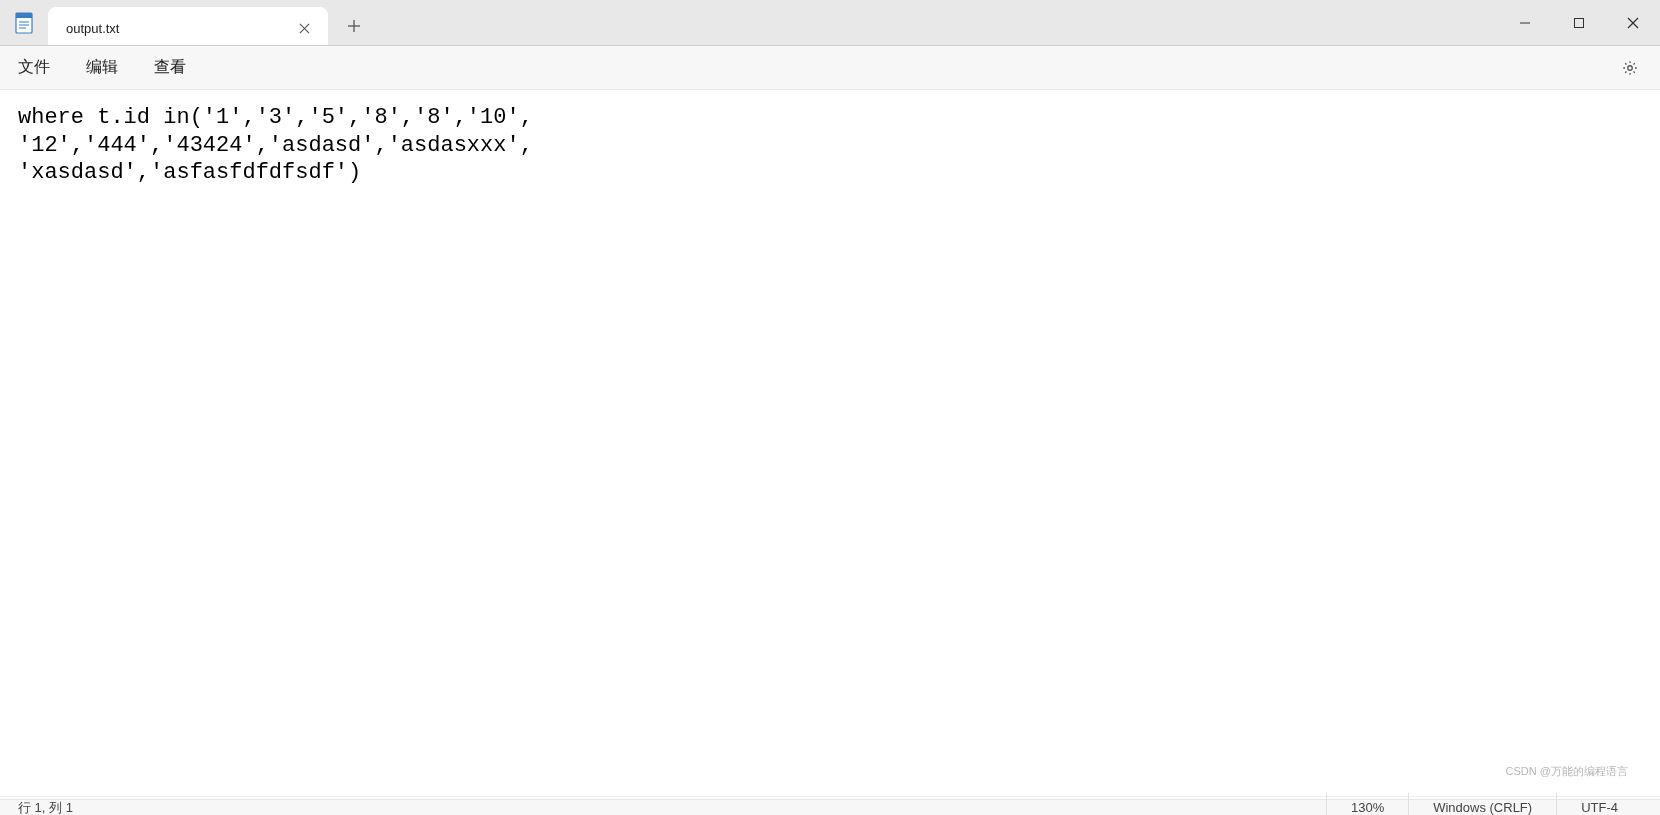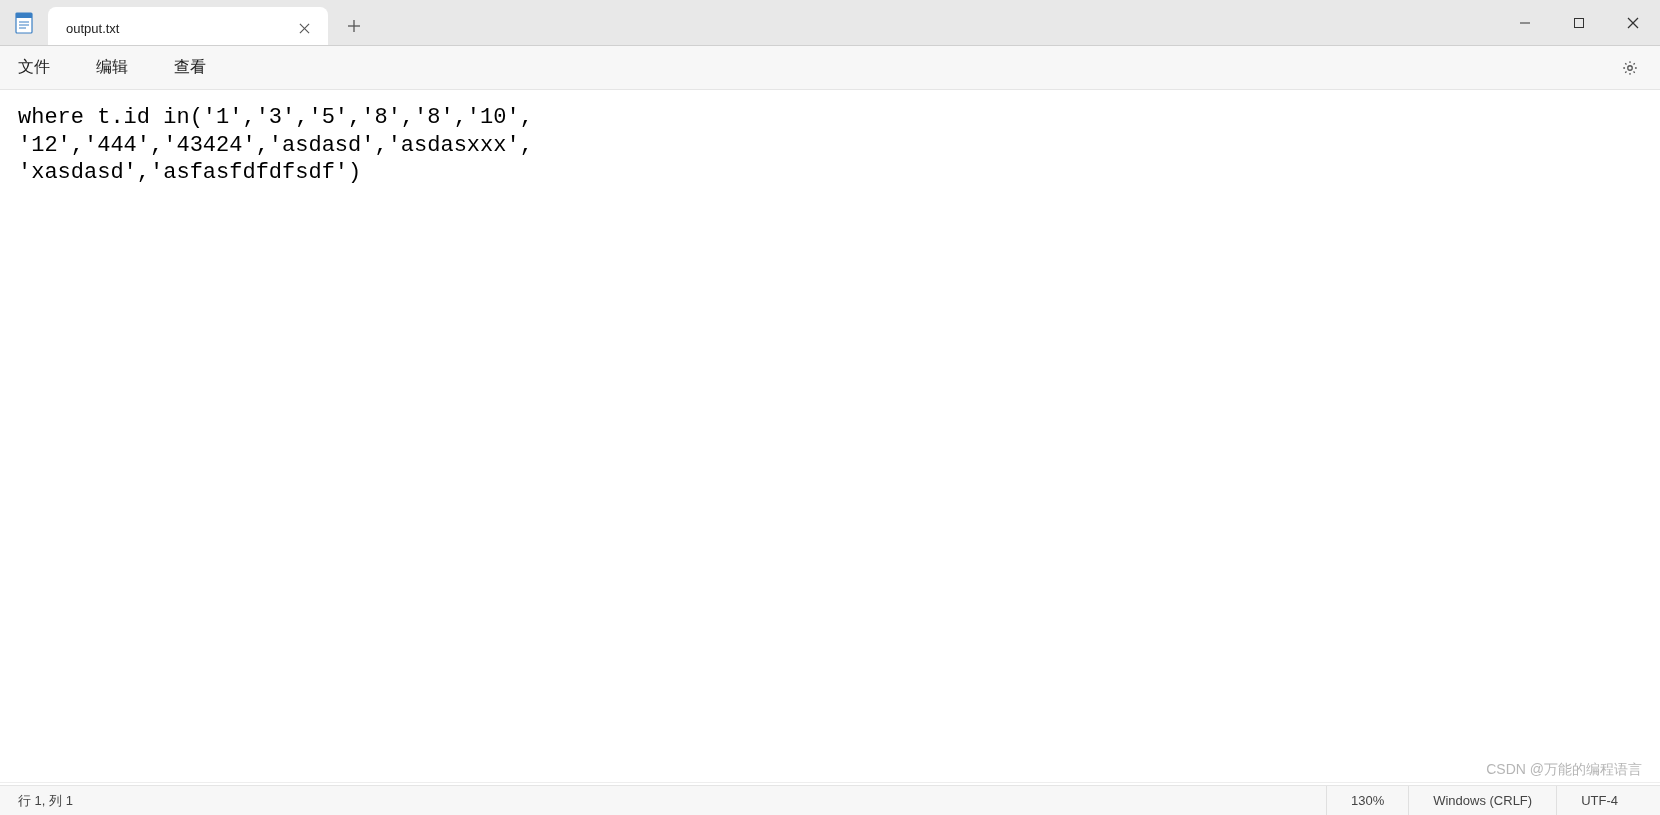--- a/index.html
+++ b/index.html
@@ -82,21 +82,21 @@
       color: #333;
     }
     .win-btn svg { width: 12px; height: 12px; }
     .menu-bar {
       height: 44px;
       background: #f7f7f7;
       display: flex;
       align-items: center;
       padding: 0 14px;
       border-bottom: 1px solid #e5e5e5;
-      gap: 38px;
+      gap: 28px;
     }
     .menu-item {
       font-size: 16px;
       color: #222;
       cursor: pointer;
       padding: 4px 4px;
     }
     .menu-spacer { flex: 1; }
     .settings-btn {
       width: 32px;
@@ -114,21 +114,21 @@
       overflow: auto;
     }
     .editor-text {
       font-family: Consolas, "Courier New", monospace;
       font-size: 22px;
       line-height: 1.25;
       color: #000;
       white-space: pre;
     }
     .status-bar {
-      height: 30px;
+      height: 16px;
       background: #f7f7f7;
       border-top: 1px solid #e5e5e5;
       display: flex;
       align-items: center;
       font-size: 13px;
       color: #444;
       padding: 0 18px;
     }
     .status-left { flex: 1; }
     .status-right {
@@ -137,23 +137,23 @@
     }
     .status-cell {
       padding: 0 24px;
       border-left: 1px solid #e0e0e0;
       height: 30px;
       display: flex;
       align-items: center;
     }
     .watermark {
       position: absolute;
-      right: 18px;
+      right: 32px;
       bottom: 36px;
-      font-size: 14px;
+      font-size: 11px;
       color: rgba(120,120,120,0.55);
       pointer-events: none;
       font-family: "Microsoft YaHei", sans-serif;
     }
     .between-row {
       height: 3px;
       background: #fff;
       border-top: 1px solid #eee;
     }
   </style>

